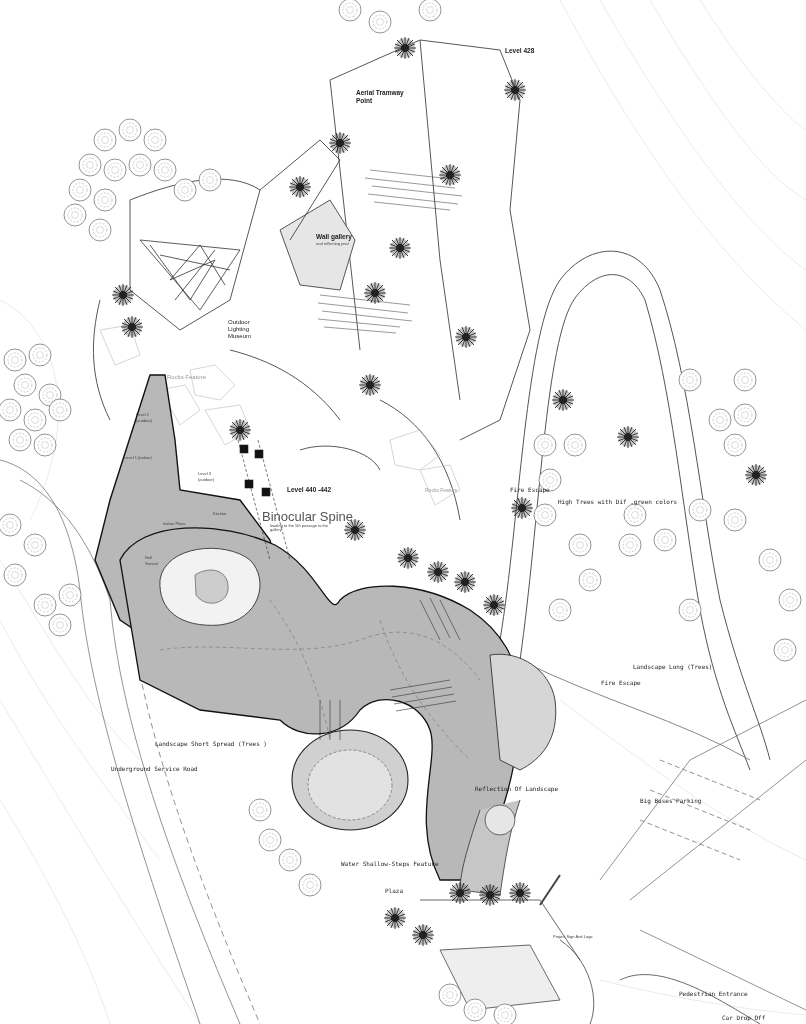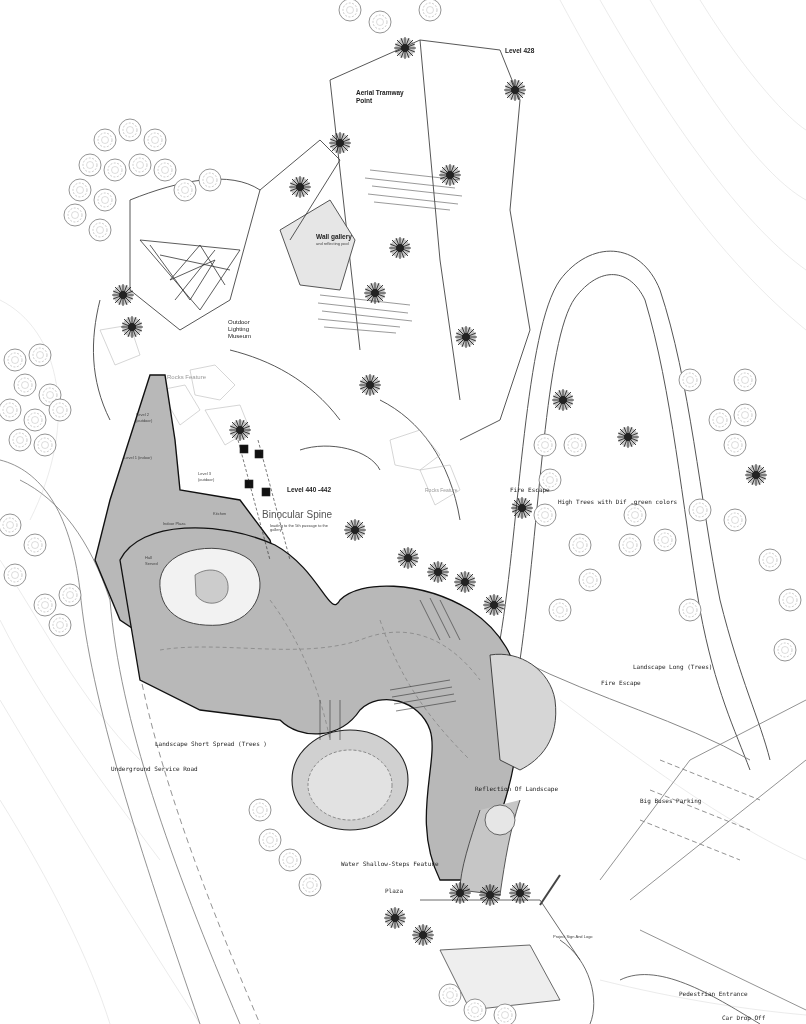--- a/index.html
+++ b/index.html
@@ -1,21 +1,21 @@
 <!DOCTYPE html>
 <html><head>
 <meta charset="utf-8">
 <style>
   html,body{margin:0;padding:0;background:#fff;}
   body{width:806px;height:1024px;overflow:hidden;position:relative;font-family:"DejaVu Sans Mono","Liberation Mono",monospace;}
   #plan{position:absolute;left:0;top:0;width:806px;height:1024px;}
   .lbl{position:absolute;font-size:6px;color:#222;white-space:nowrap;line-height:1;}
   .lbl.sans{font-family:"Liberation Sans","DejaVu Sans",sans-serif;}
   .lbl.bold{font-weight:bold;font-size:6.5px;}
-  .lbl.big{font-family:"Liberation Sans",sans-serif;font-size:10px;color:#555;}
+  .lbl.big{font-family:"Liberation Sans",sans-serif;font-size:13px;color:#555;}
   .lbl.tiny{font-size:4px;color:#444;}
 </style>
 </head>
 <body>
 
 <svg id="plan" viewBox="0 0 806 1024" xmlns="http://www.w3.org/2000/svg">
   <defs>
     <g id="tree-round">
       <circle r="11" fill="#fff" stroke="#666" stroke-width="0.7"></circle>
       <circle r="7" fill="none" stroke="#999" stroke-width="0.5" stroke-dasharray="2 1.5"></circle>

